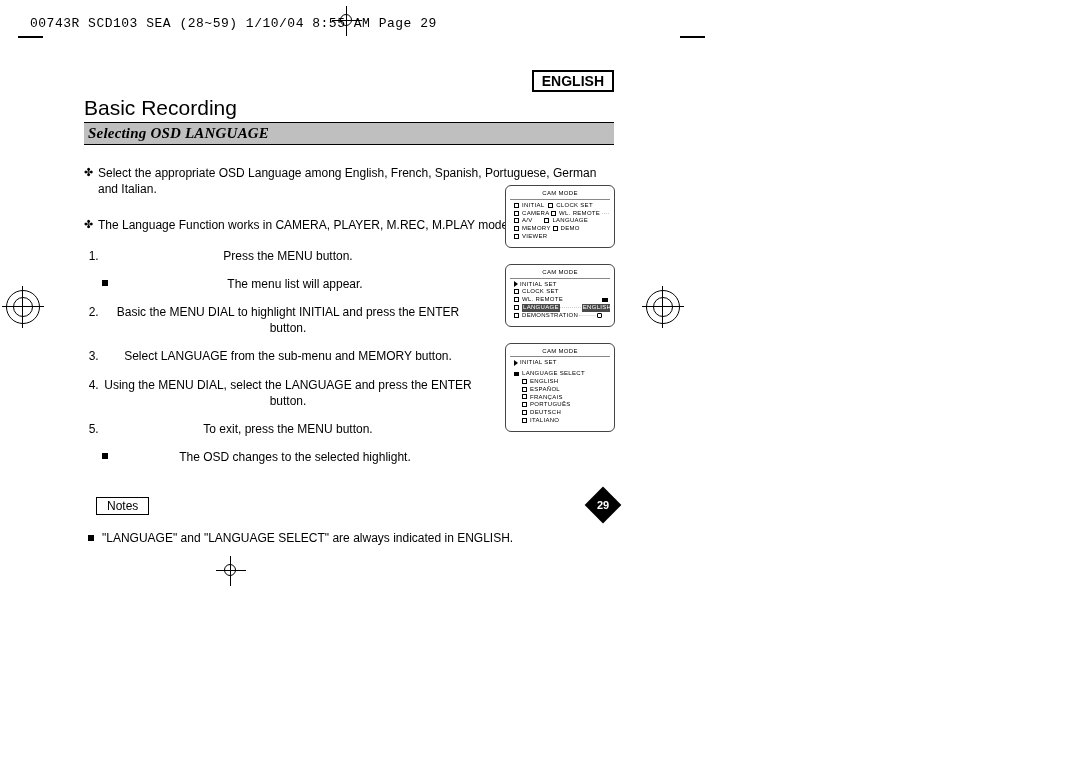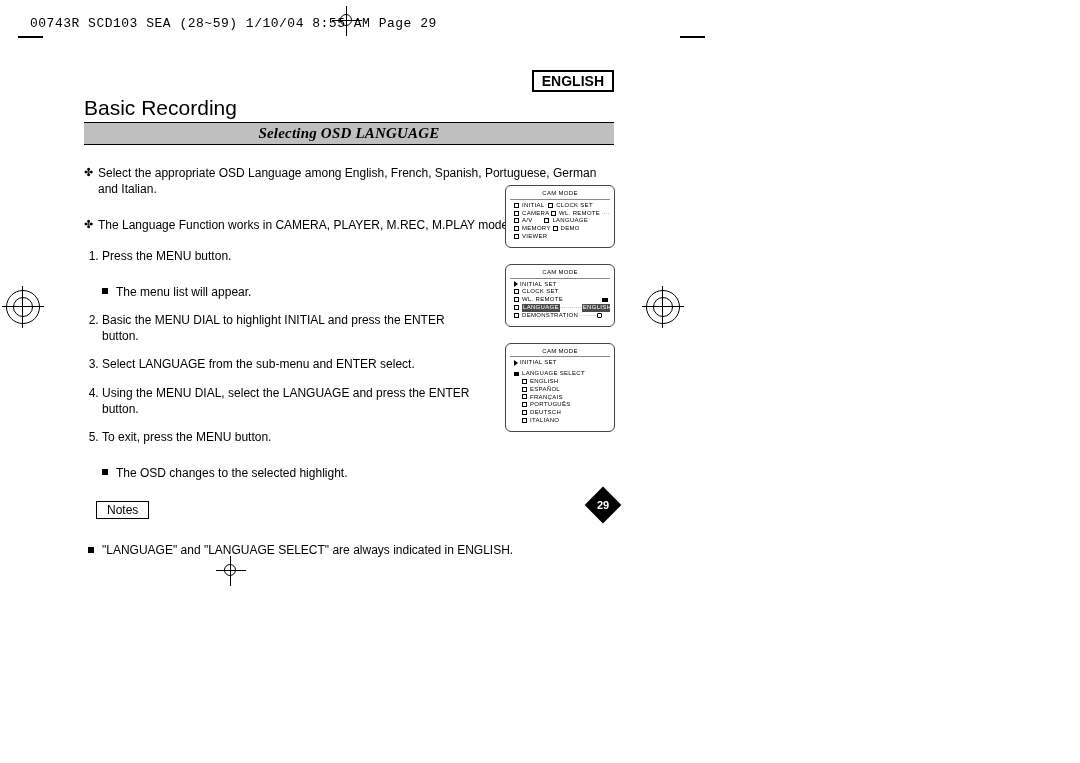--- a/index.html
+++ b/index.html
@@ -71,38 +71,37 @@
   .subhead {
     background: #bfbfbf;
     border-top: 1px solid #000;
     border-bottom: 1px solid #000;
     font-style: italic;
     font-weight: bold;
     font-family: "Times New Roman", serif;
     font-size: 15px;
     padding: 2px 4px;
     letter-spacing: 0.2px;
-    text-align: center;
   }
   ul.intro { list-style:none; padding:0; margin:6px 0 14px 0; }
   ul.intro li { font-size:12px; line-height:1.35; padding-left:14px; position:relative;margin-top:20px; }
   ul.intro li::before{content:"✤";position:absolute;left:0;top:0;font-size:11px;}
 
   ol.steps { list-style:decimal; padding-left:18px; margin:0; }
-  ol.steps > li { font-size:12px; line-height:1.35; margin-bottom:12px; padding-right:140px;}
-  ul.sq { list-style:none; padding:0; margin:20px 0 0 0;}
+  ol.steps > li { font-size:12px; line-height:1.35; margin-bottom:12px; padding-right:140px;text-align:center;}
+  ul.sq { list-style:none; padding:0; margin:12px 0 0 0;}
   ul.sq li { position:relative; padding-left:14px; font-size:12px; }
   ul.sq li::before{content:"";position:absolute;left:0;top:4px;width:6px;height:6px;background:#000;}
 
   .notes-label {
     display:inline-block;
     border:1px solid #000;
     padding:1px 10px;
     font-size:12px;
-    margin:8px 0 4px 12px;
+    margin:20px 0 4px 12px;
   }
 
   
   .osd-col{
     position:absolute; top:185px; left:505px; width:110px;
   }
   .osd {
     border:1px solid #444; border-radius:6px;
     padding:4px 4px 6px 4px;
     margin-bottom:16px;
@@ -166,21 +165,21 @@
   </ul>
 
   <ol class="steps">
     <li>
       <span>Press the MENU button.</span>
       <ul class="sq">
           <li>The menu list will appear.</li>
         </ul>
     </li>
     <li>Basic the MENU DIAL to highlight INITIAL and press the ENTER button.</li>
-    <li>Select LANGUAGE from the sub-menu and ENTER select.</li>
+    <li>Select LANGUAGE from the sub-menu and MEMORY button.</li>
     <li>
       <span>Using the MENU DIAL, select the LANGUAGE and press the ENTER button.</span>
     </li>
     <li>
       <span>To exit, press the MENU button.</span>
       <ul class="sq">
           <li>The OSD changes to the selected highlight.</li>
         </ul>
     </li>
   </ol>

